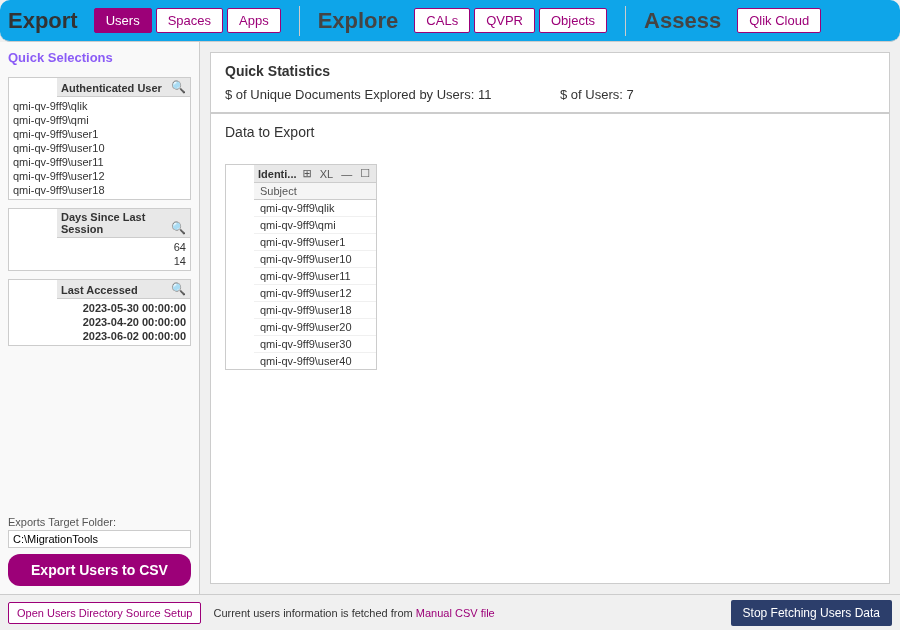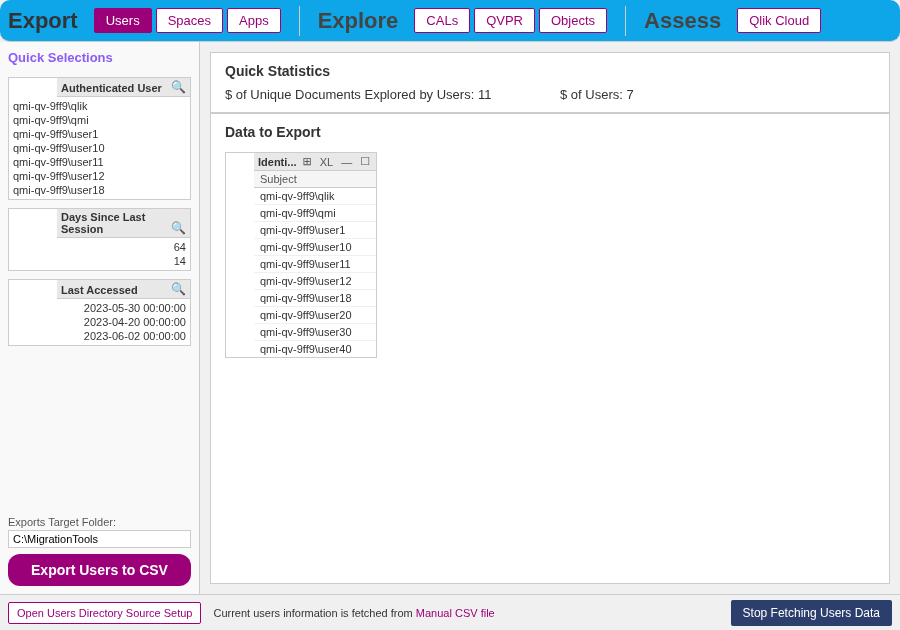--- a/index.html
+++ b/index.html
@@ -26,38 +26,38 @@
     .filter-box { border: 1px solid #ccc; background: #fff; }
     .filter-header { display: flex; align-items: flex-end; justify-content: space-between; background: #e8e8e8; padding: 2px 4px; border-bottom: 1px solid #ccc; margin-left: 48px; }
     .filter-title { font-size: 11px; font-weight: bold; color: #333; }
     .filter-search-icon { cursor: pointer; color: #555; font-size: 12px; }
     .filter-list { list-style: none; padding: 2px 4px; }
     .filter-list li { padding: 1px 0; font-size: 11px; color: #333; cursor: pointer; }
 
     .filter-values { padding: 2px 4px; }
     .filter-values .val-row { display: flex; justify-content: flex-end; padding: 1px 0; font-size: 11px; color: #333; }
 
-    .date-list { padding: 2px 4px; }
+    .date-list { padding: 2px 4px; font-weight: bold; }
     .date-list .date-row { text-align: right; font-size: 11px; color: #333; padding: 1px 0; }
 
     .export-folder-section { margin-top: auto; }
     .export-folder-label { font-size: 11px; color: #555; margin-bottom: 2px; }
     .export-folder-input { width: 100%; border: 1px solid #ccc; padding: 2px 4px; font-size: 11px; background: #fff; }
     .export-csv-btn { width: 100%; margin-top: 6px; padding: 8px; background: #9c0078; color: #fff; border: none; font-size: 14px; font-weight: bold; cursor: pointer; border-radius: 12px; }
 
     
     .right-panel { flex: 1; padding: 10px; display: flex; flex-direction: column; }
 
     .quick-stats-box { border: 1px solid #ccc; background: #fff; padding: 10px 14px; }
     .quick-stats-title { font-size: 14px; font-weight: bold; color: #333; margin-bottom: 8px; }
     .stats-row { display: flex; gap: 20px; }
     .stat-item { font-size: 13px; color: #333; flex: 1; }
 
     .data-export-box { border: 1px solid #ccc; background: #fff; padding: 10px 14px; flex: 1; }
-    .data-export-title { font-size: 14px; font-weight: bold; color: #333; margin-bottom: 12px; }
+    .data-export-title { font-size: 14px; font-weight: normal; color: #333; margin-bottom: 24px; }
     .table-wrapper { border: 1px solid #ccc; display: inline-block; padding-left: 28px; }
     .table-toolbar { display: flex; align-items: center; background: #e8e8e8; border-bottom: 1px solid #ccc; padding: 2px 4px; gap: 4px; }
     .table-col-label { font-size: 11px; font-weight: bold; color: #333; flex: 1; }
     .table-icon { font-size: 11px; color: #555; cursor: pointer; padding: 0 2px; }
     .table-sub-header { background: #f5f5f5; border-bottom: 1px solid #ccc; padding: 2px 6px; font-size: 11px; color: #555; }
     .table-data { }
     .table-data .row { padding: 2px 6px; font-size: 11px; color: #333; border-bottom: 1px solid #f0f0f0; min-width: 120px; }
     .table-data .row:last-child { border-bottom: none; }
 
     

